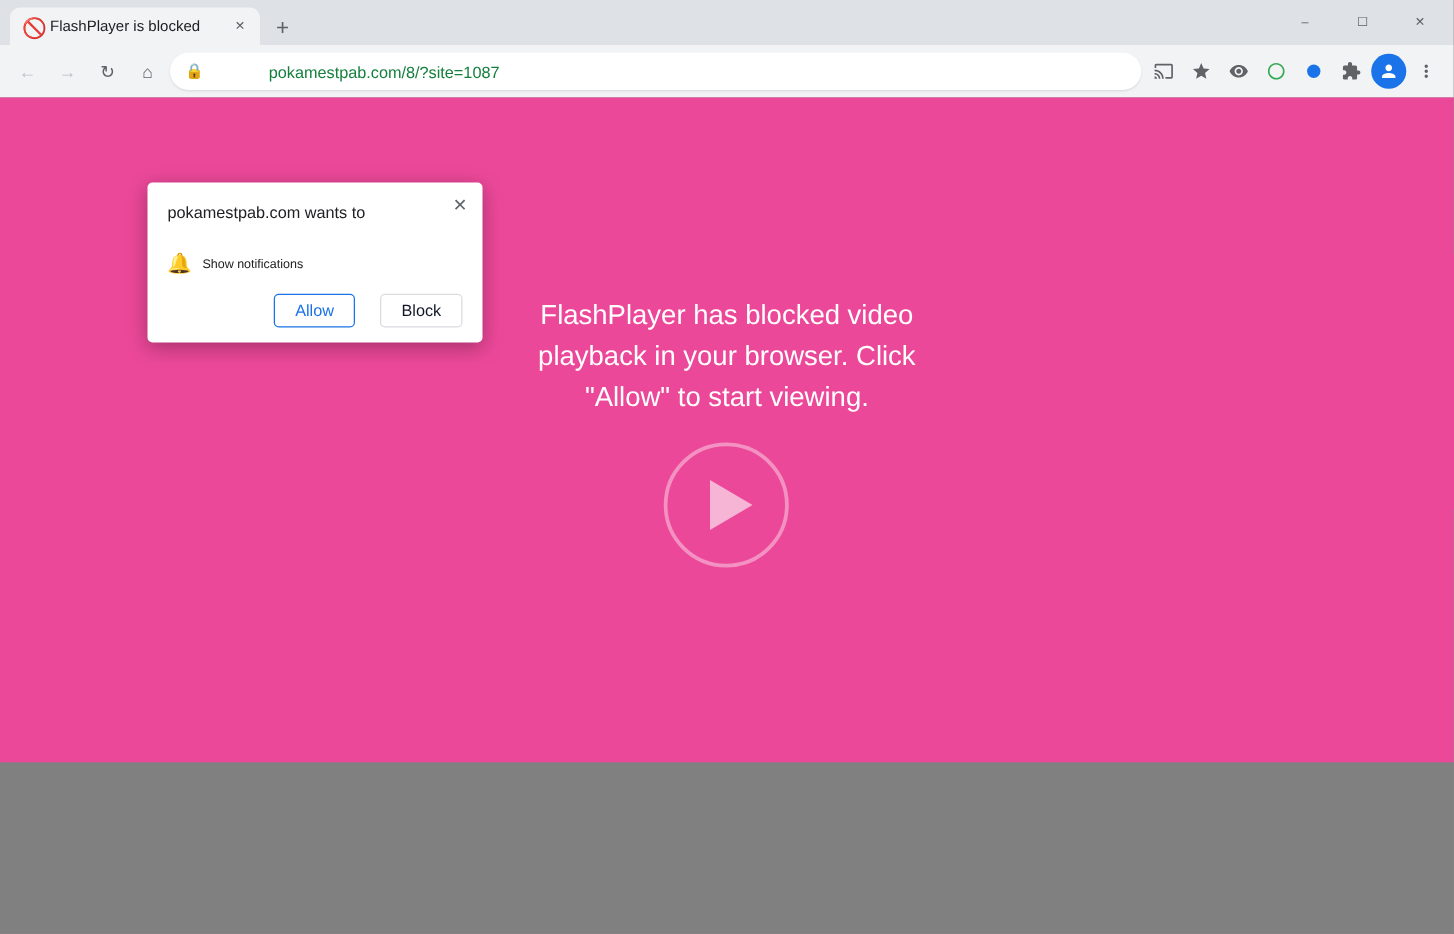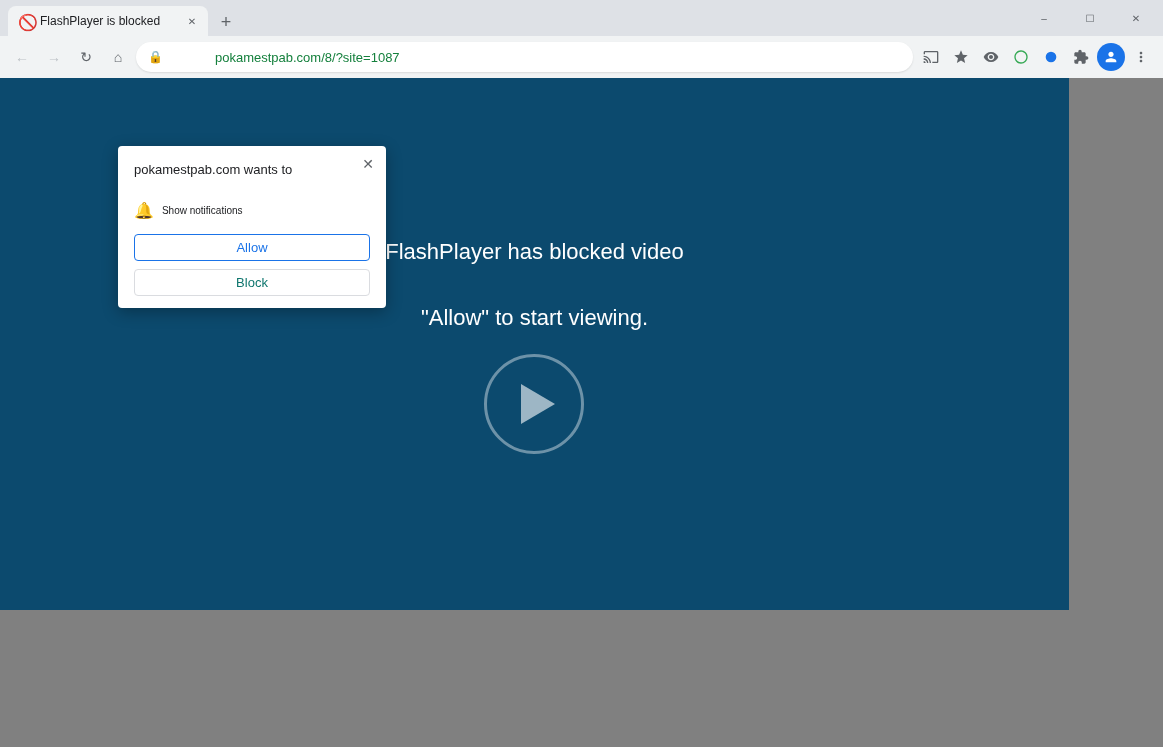--- a/index.html
+++ b/index.html
@@ -186,23 +186,23 @@
     
     .page-content {
       flex: 1;
       position: relative;
       background: #808080;
     }
 
     .video-area {
       position: absolute;
       top: 0; left: 0;
-      width: 1069px;
+      width: 1163px;
       height: 532px;
-      background: #0c4a6e;
+      background: #ec4899;
       display: flex;
       align-items: center;
       justify-content: center;
     }
 
     .video-placeholder-text {
       text-align: center;
       color: white;
       font-size: 22px;
       line-height: 1.5;
@@ -288,43 +288,43 @@
 
     .permission-text {
       font-size: 10px;
       color: #202124;
     }
 
     .popup-buttons {
       display: flex;
       justify-content: flex-end;
       gap: 8px;
-      flex-direction: column;
     }
 
     .btn-allow {
       padding: 5px 16px;
       border: 1px solid #1a73e8;
       border-radius: 4px;
       background: #fff;
       color: #1a73e8;
       font-size: 13px;
       cursor: pointer;
       font-family: 'Segoe UI', Arial, sans-serif;
     }
 
     .btn-block {
       padding: 5px 16px;
       border: 1px solid #dadce0;
       border-radius: 4px;
       background: #fff;
-      color: #0f766e;
+      color: #0f172a;
       font-size: 13px;
       cursor: pointer;
       font-family: 'Segoe UI', Arial, sans-serif;
+      margin-left: 12px;
     }
     .ext-icon-green { color: #34a853; }
     .ext-icon-blue { color: #1a73e8; }
   </style>
 </head>
 <body>
 
 <div class="chrome-frame">
 
   <div class="title-bar">
@@ -411,21 +411,21 @@
       </div>
     </div>
   </div>
 
   <div class="page-content">
 
     <div class="video-area">
       <div>
         <div class="video-placeholder-text">
           <span>FlashPlayer has blocked video</span><br>
-          <br>
+          <span>playback in your browser. Click</span><br>
           <span>"Allow" to start viewing.</span>
         </div>
         <div class="play-button-circle">
           <div class="play-triangle"></div>
         </div>
       </div>
     </div>
 
     <div class="grey-area"></div>
 

